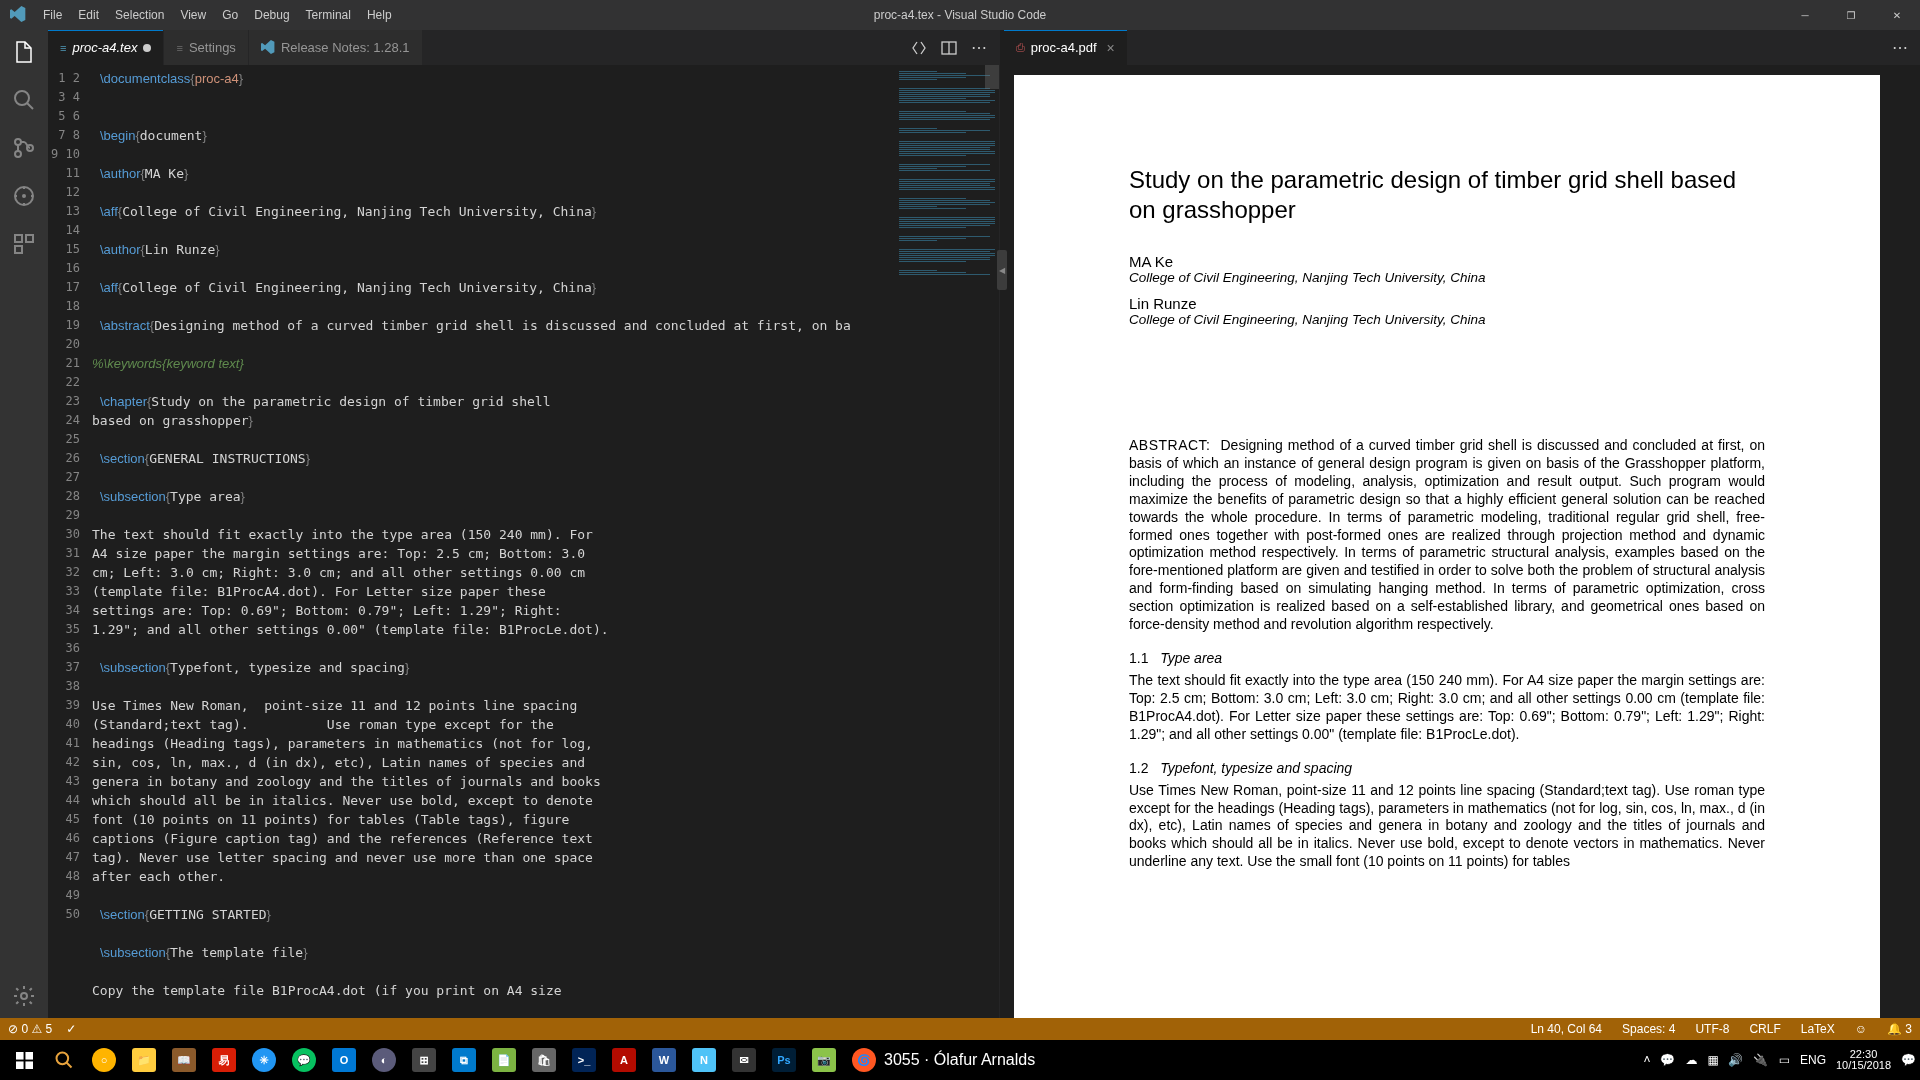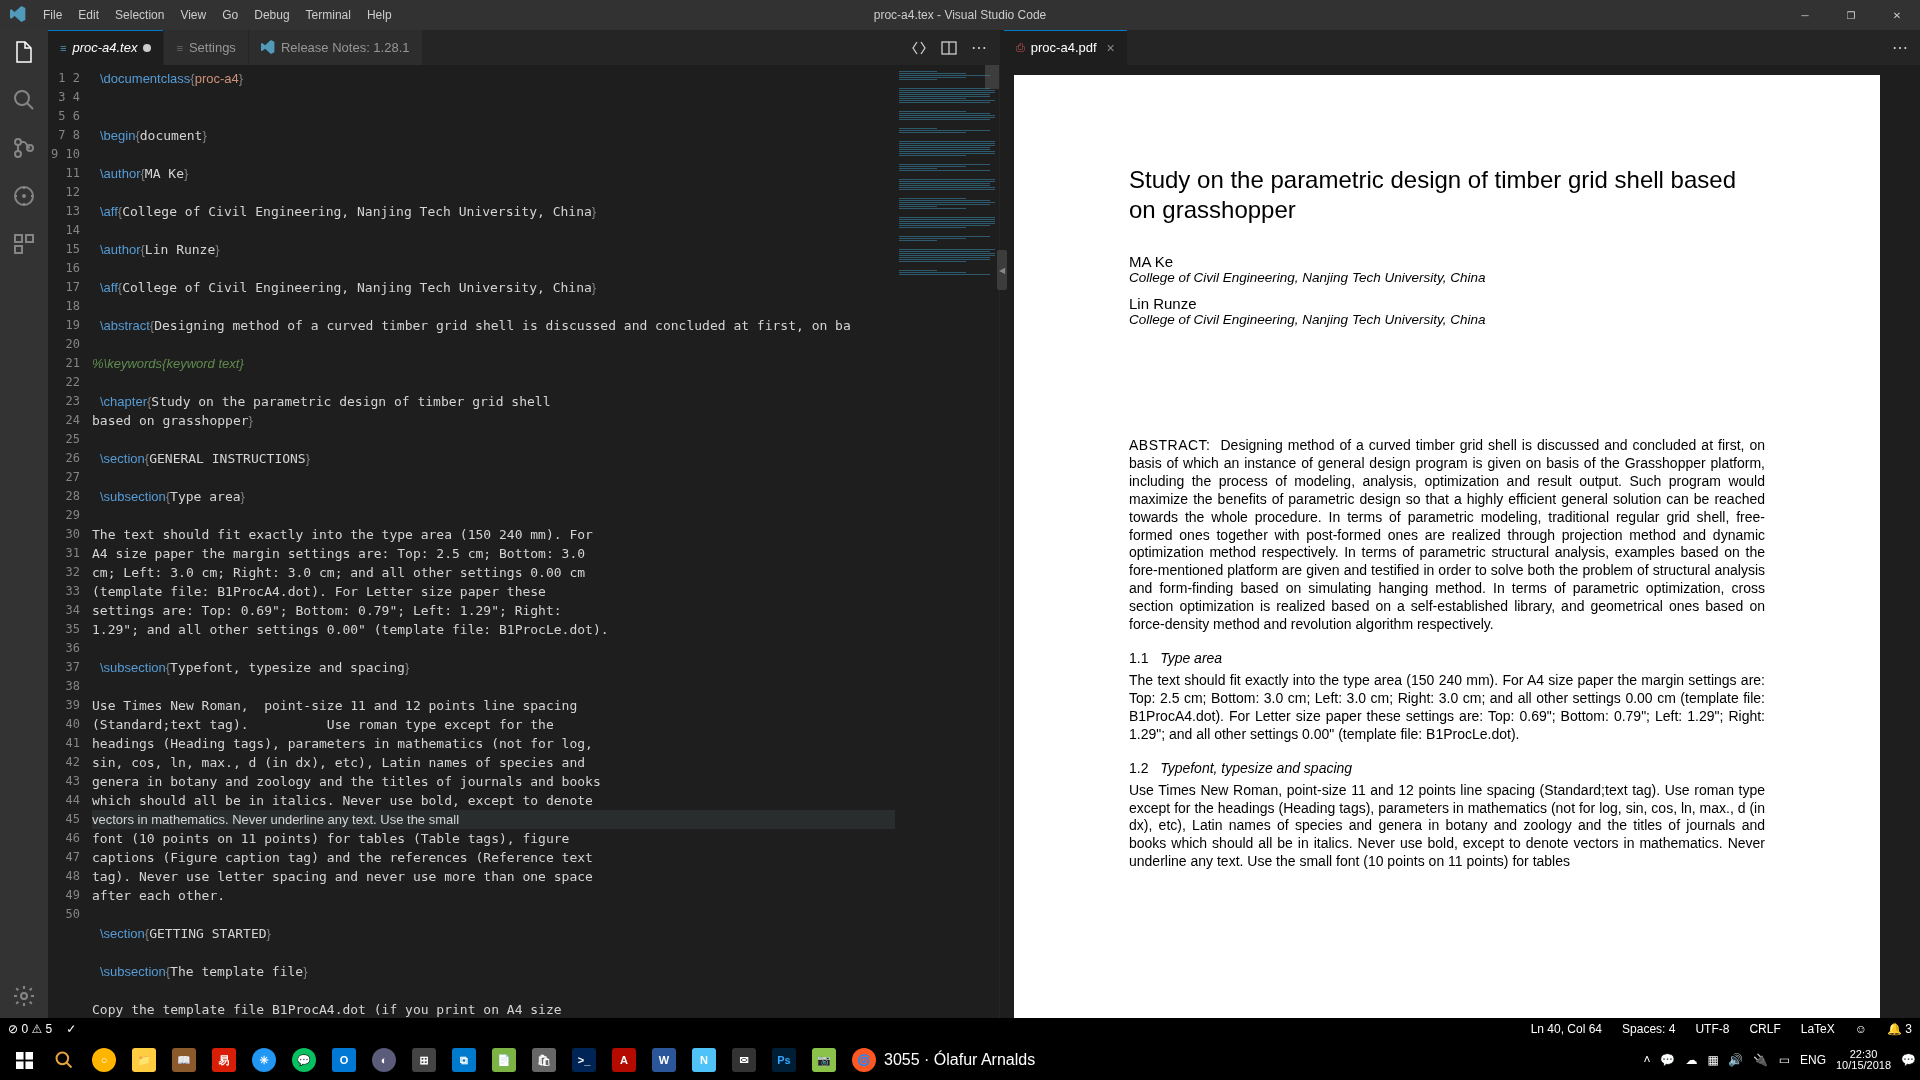--- a/index.html
+++ b/index.html
@@ -66,21 +66,21 @@
 .preview-page .abstract { font-size:14px; text-align:justify; margin-top:110px; line-height:1.28;}
 .preview-page h2 { font-size:14.5px; font-weight:700; margin-top:28px; margin-bottom:10px;}
 .preview-page h3 { font-size:14px; font-weight:400; margin-top:16px; margin-bottom:6px;}
 .preview-page h3 .num { font-style:normal;}
 .preview-page h3 .txt { font-style:italic;}
 .preview-page .body { font-size:14px; text-align:justify; line-height:1.28;}
 
 .right-group .tabbar-actions { position:absolute; right:0;}
 
 
-.statusbar { height:22px; background:#000000; display:flex; align-items:center; font-size:12px; color:#fff; padding:0 8px; gap:14px;}
+.statusbar { height:22px; background:#a16207; display:flex; align-items:center; font-size:12px; color:#fff; padding:0 8px; gap:14px;}
 .statusbar .sright { margin-left:auto; display:flex; gap:20px; align-items:center;}
 
 
 .taskbar { height:40px; background:#000; display:flex; align-items:center; padding:0 4px; position:relative;}
 .taskbar .tkico { width:40px; height:40px; display:flex; align-items:center; justify-content:center; position:relative;}
 .taskbar .spacer { flex:1; display:flex; align-items:center; justify-content:flex-start; color:#fff; font-size:16px; gap:4px;}
 .taskbar .tray { display:flex; align-items:center; gap:10px; color:#fff; font-size:12px;}
 .taskbar .tray .timeblock { text-align:center; line-height:1; font-size:11px;}
 .taskbar svg { display:block; }
 
@@ -280,21 +280,20 @@
 1.29"; and all other settings 0.00" (template file: B1ProcLe.dot).
 
 <span class="cmd-k">\subsection</span><span class="cmd-br">{</span>Typefont, typesize and spacing<span class="cmd-br">}</span>
 
 Use Times New Roman,  point-size 11 and 12 points line spacing
 (Standard;text tag).          Use roman type except for the
 headings (Heading tags), parameters in mathematics (not for log,
 sin, cos, ln, max., d (in dx), etc), Latin names of species and
 genera in botany and zoology and the titles of journals and books
 which should all be in italics. Never use bold, except to denote
-<span class="highlight-line">vectors in mathematics. Never underline any text. Use the small</span>
 font (10 points on 11 points) for tables (Table tags), figure
 captions (Figure caption tag) and the references (Reference text
 tag). Never use letter spacing and never use more than one space
 after each other.
 
 <span class="cmd-k">\section</span><span class="cmd-br">{</span>GETTING STARTED<span class="cmd-br">}</span>
 
 <span class="cmd-k">\subsection</span><span class="cmd-br">{</span>The template file<span class="cmd-br">}</span>
 
 Copy the template file B1ProcA4.dot (if you print on A4 size

